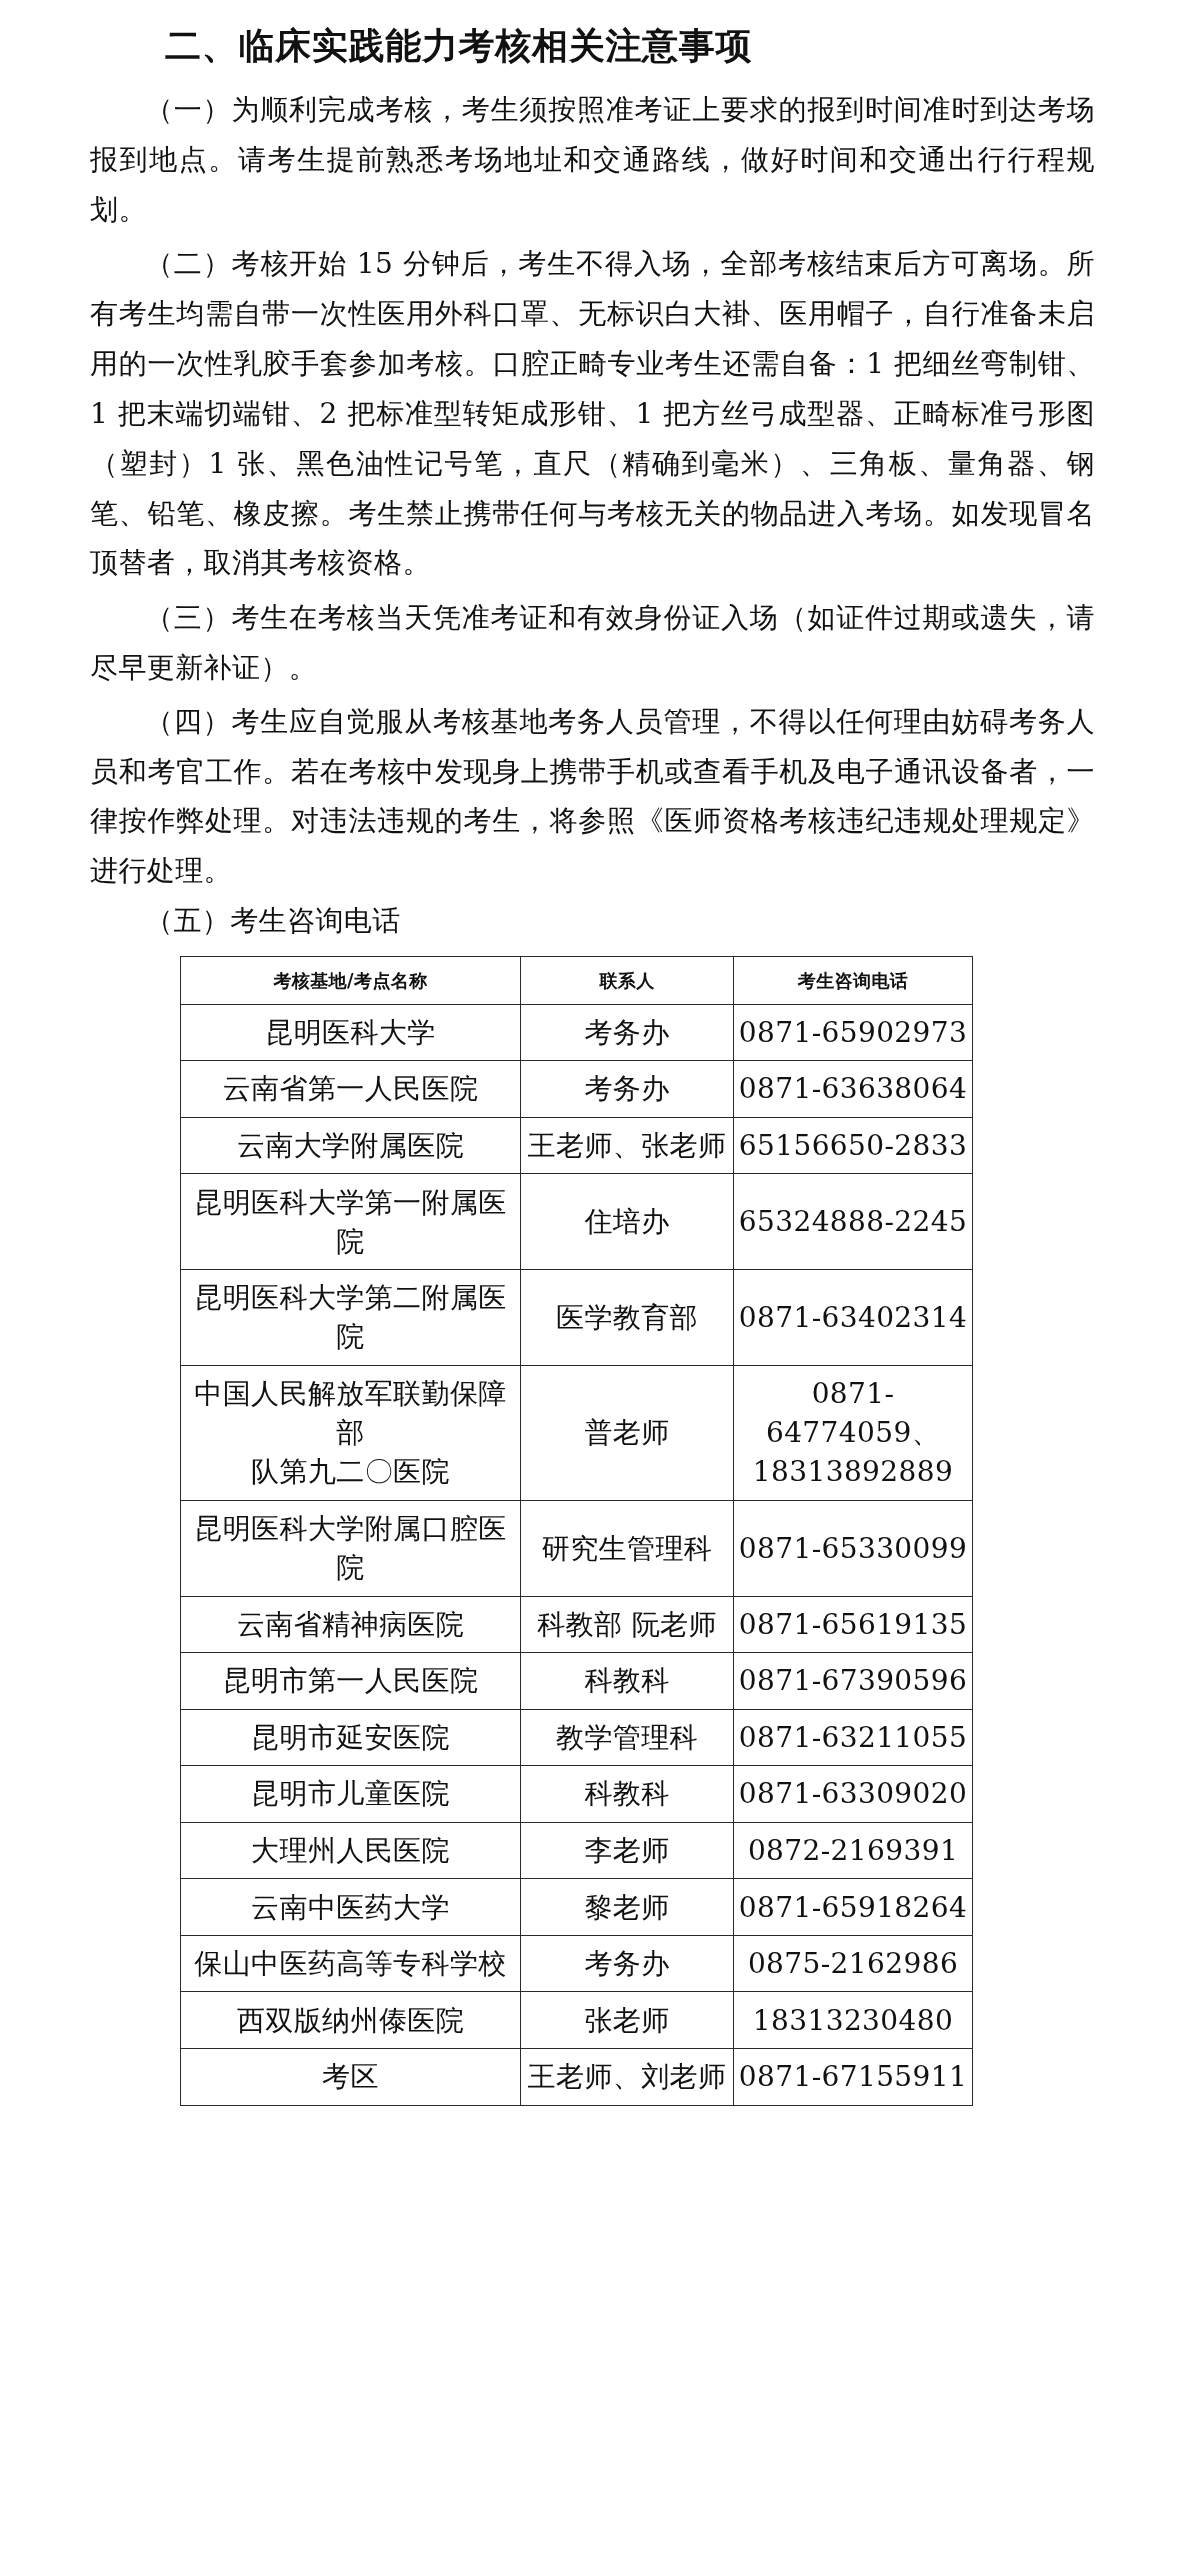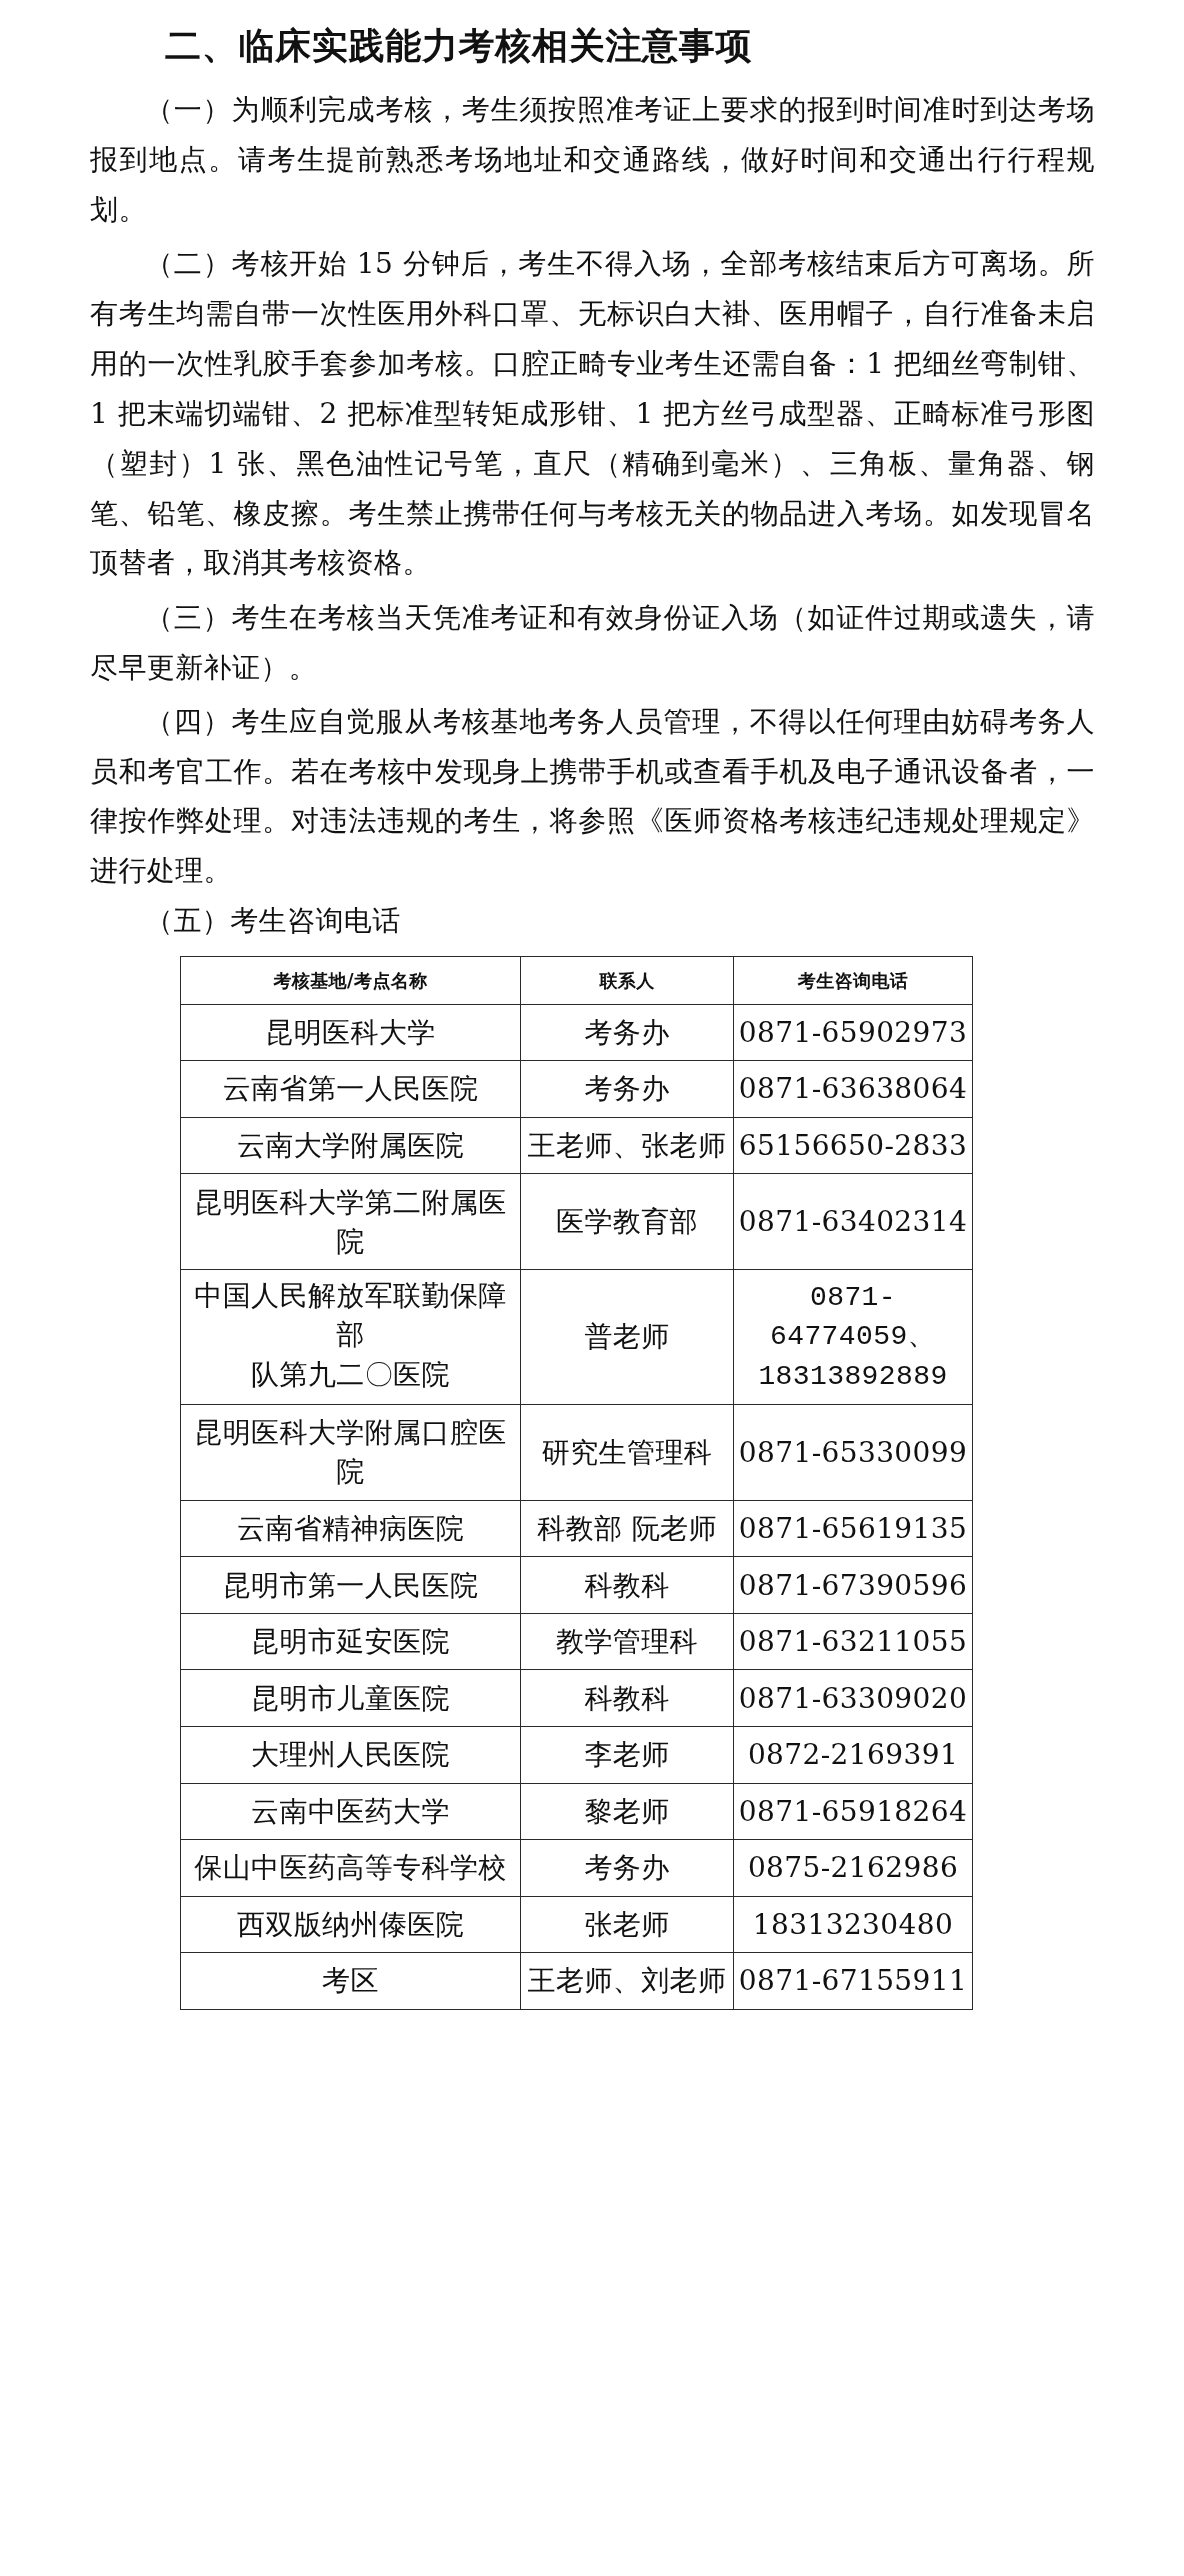--- a/index.html
+++ b/index.html
@@ -62,21 +62,21 @@
     font-weight: bold;
     font-size: 18px;
     padding: 10.5px 4.5px;
   }
   col.c1 { width: 340px; }
   col.c2 { width: 213px; }
   col.c3 { width: 239px; }
   td.two-line {
     line-height: 1.45;
   }
-  .nowrap-cell { white-space: pre-line; font-family: Liberation Mono, monospace; }
+  .nowrap-cell { white-space: pre-line; }
 </style>
 </head>
 <body>
 
 <div class="page">
 
   <div class="doc-heading">二、临床实践能力考核相关注意事项</div>
 
   <p class="body-par">（一）为顺利完成考核，考生须按照准考证上要求的报到时间准时到达考场报到地点。请考生提前熟悉考场地址和交通路线，做好时间和交通出行行程规划。</p>
   <p class="body-par">（二）考核开始 15 分钟后，考生不得入场，全部考核结束后方可离场。所有考生均需自带一次性医用外科口罩、无标识白大褂、医用帽子，自行准备未启用的一次性乳胶手套参加考核。口腔正畸专业考生还需自备：1 把细丝弯制钳、1 把末端切端钳、2 把标准型转矩成形钳、1 把方丝弓成型器、正畸标准弓形图（塑封）1 张、黑色油性记号笔，直尺（精确到毫米）、三角板、量角器、钢笔、铅笔、橡皮擦。考生禁止携带任何与考核无关的物品进入考场。如发现冒名顶替者，取消其考核资格。</p>
@@ -106,20 +106,25 @@
           </tr>
           <tr>
             <td>云南省第一人民医院</td>
             <td>考务办</td>
             <td>0871-63638064</td>
           </tr>
           <tr>
             <td>云南大学附属医院</td>
             <td>王老师、张老师</td>
             <td>65156650-2833</td>
+          </tr>
+          <tr>
+            <td>昆明医科大学第一附属医院</td>
+            <td>住培办</td>
+            <td>65324888-2245</td>
           </tr>
           <tr>
             <td>昆明医科大学第二附属医院</td>
             <td>医学教育部</td>
             <td>0871-63402314</td>
           </tr>
           <tr>
             <td class="two-line nowrap-cell">中国人民解放军联勤保障部
 队第九二〇医院</td>
             <td>普老师</td>

